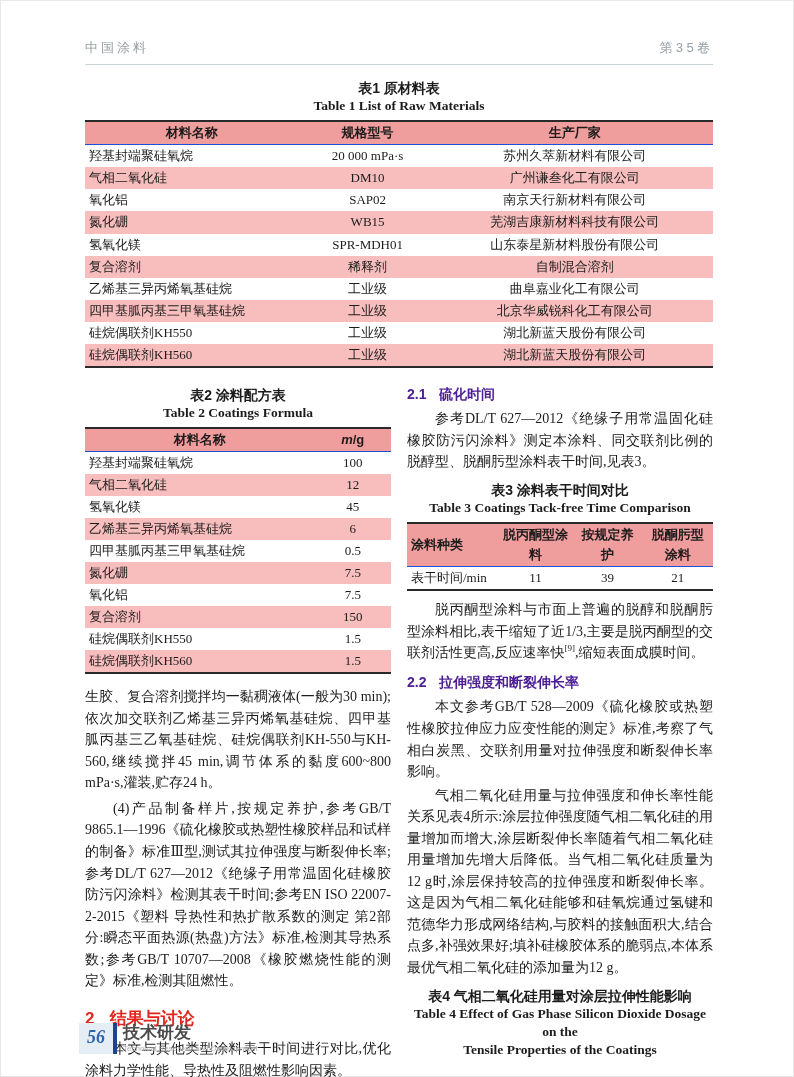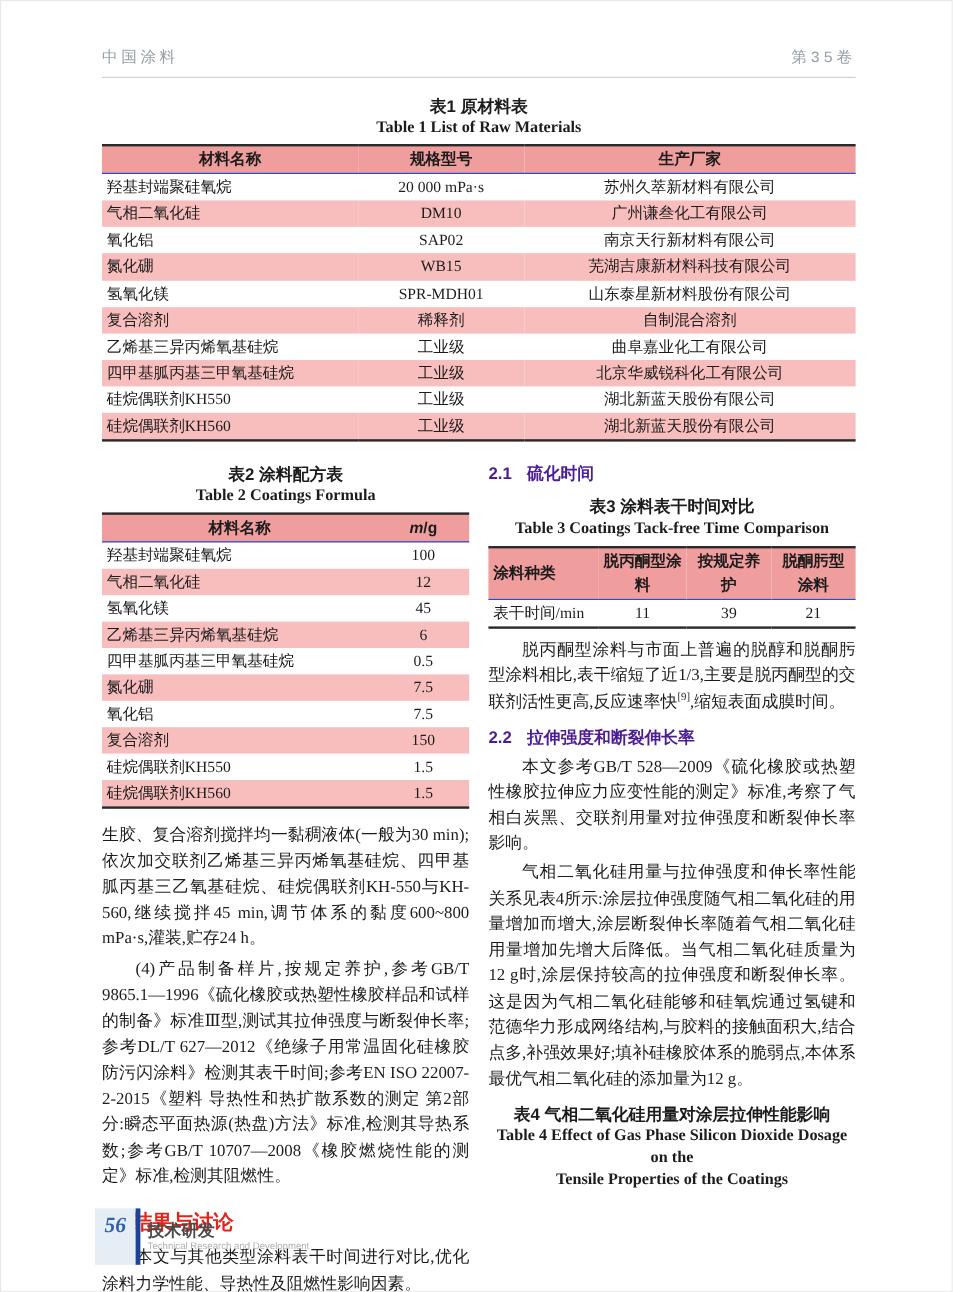--- a/index.html
+++ b/index.html
@@ -57,26 +57,26 @@
     color:#4c1d95; font-weight:bold; font-size:14px; margin:8px 0 3px 0;
     font-family:"Liberation Sans","DejaVu Sans",sans-serif;
   }
   .h1-red .num, .h2-red .num { margin-right:0.9em; font-weight:600; }
   sup { font-size:9px; vertical-align:super; line-height:0; }
 
   
   .footer { position:absolute; left:78px; bottom:22px; display:flex; align-items:stretch; }
   .pageno {
     background:#e5edf5; color:#2f62ae; font-style:italic; font-weight:bold;
-    font-size:18px; padding:1px 8px 18px 8px; display:flex; align-items:center;
+    font-size:18px; padding:1px 8px 2px 8px; display:flex; align-items:center;
     font-family:"Liberation Serif","DejaVu Serif",serif;
   }
   .footer-bar { width:4px; background:#1c4494; }
   .footer-text { padding-left:6px; display:flex; flex-direction:column; justify-content:center; }
-  .footer-cn { font-weight:bold; font-size:14px; color:#4a4a4a; line-height:1.2;
+  .footer-cn { font-weight:bold; font-size:17px; color:#4a4a4a; line-height:1.2;
                font-family:"Liberation Sans","DejaVu Sans",sans-serif; }
   .footer-en { font-size:8px; color:#b0b0b0; line-height:1.3;
                font-family:"Liberation Sans","DejaVu Sans",sans-serif; }
 
   
   .w34{width:34%;} .w22{width:22%;} .w44{width:44%;}
   .w75{width:75%;} .w25{width:25%;}
   .w30{width:30%;} .w24{width:24%;} .w23{width:23%;}
 </style>
 </head>
@@ -232,20 +232,21 @@
           <span class="num">2</span><span>结果与讨论</span>
         </div>
         <p class="body-par indent">本文与其他类型涂料表干时间进行对比,优化涂料力学性能、导热性及阻燃性影响因素。</p>
       </div>
 
       <div class="col">
 
         <div class="h2-red" style="margin-top:4px;">
           <span class="num">2.1</span><span>硫化时间</span>
         </div>
+        <p class="body-par indent">参考DL/T 627—2012《绝缘子用常温固化硅橡胶防污闪涂料》测定本涂料、同交联剂比例的脱醇型、脱酮肟型涂料表干时间,见表3。</p>
 
         <div>
           <div class="tbl-title-cn" style="margin-top:8px;">表3  涂料表干时间对比</div>
           <div class="tbl-title-en">Table 3  Coatings Tack-free Time Comparison</div>
           <table>
             <colgroup>
                 <col class="w30">
                 <col class="w24">
                 <col class="w23">
                 <col class="w23">

